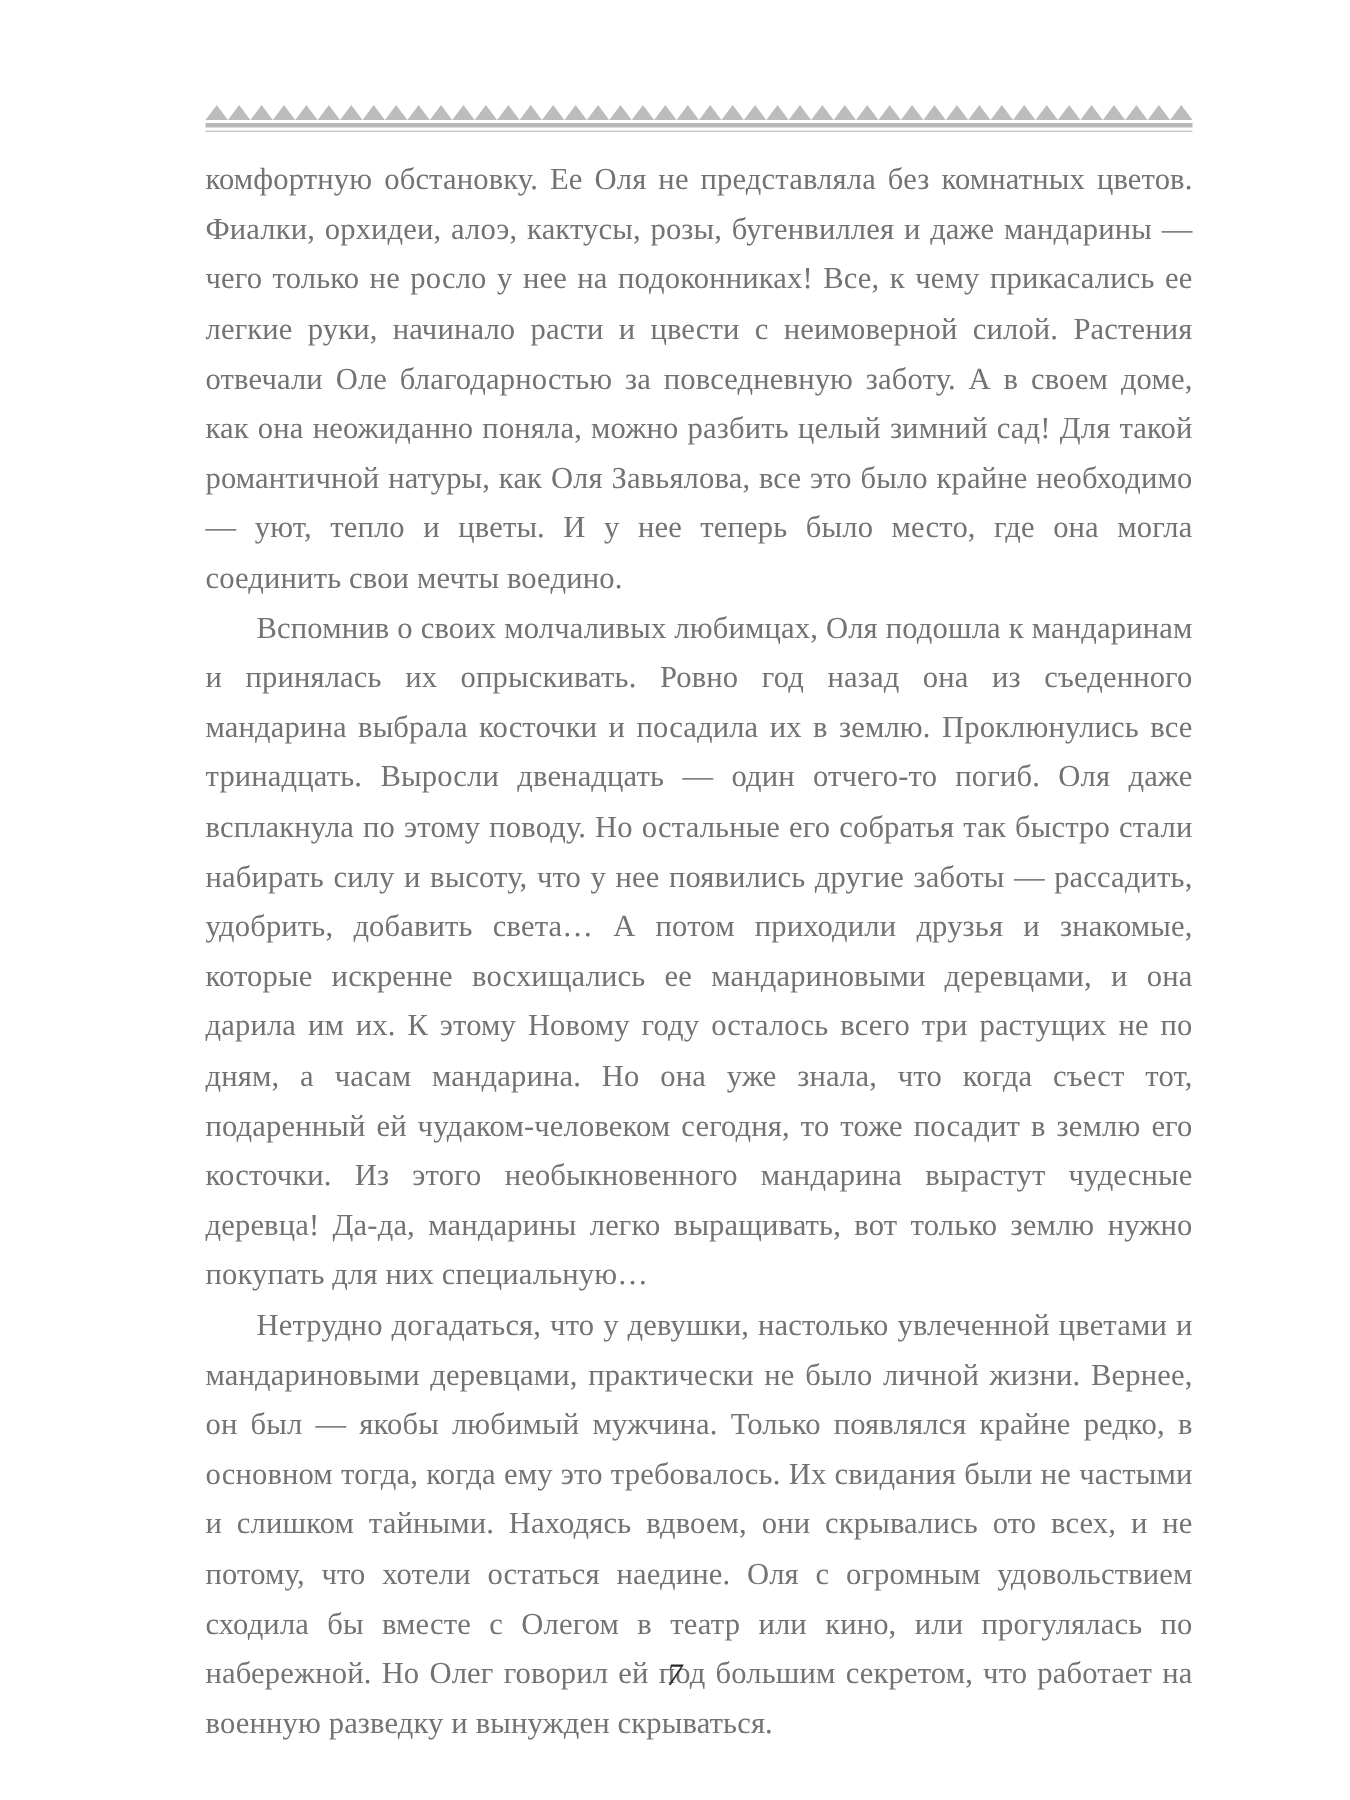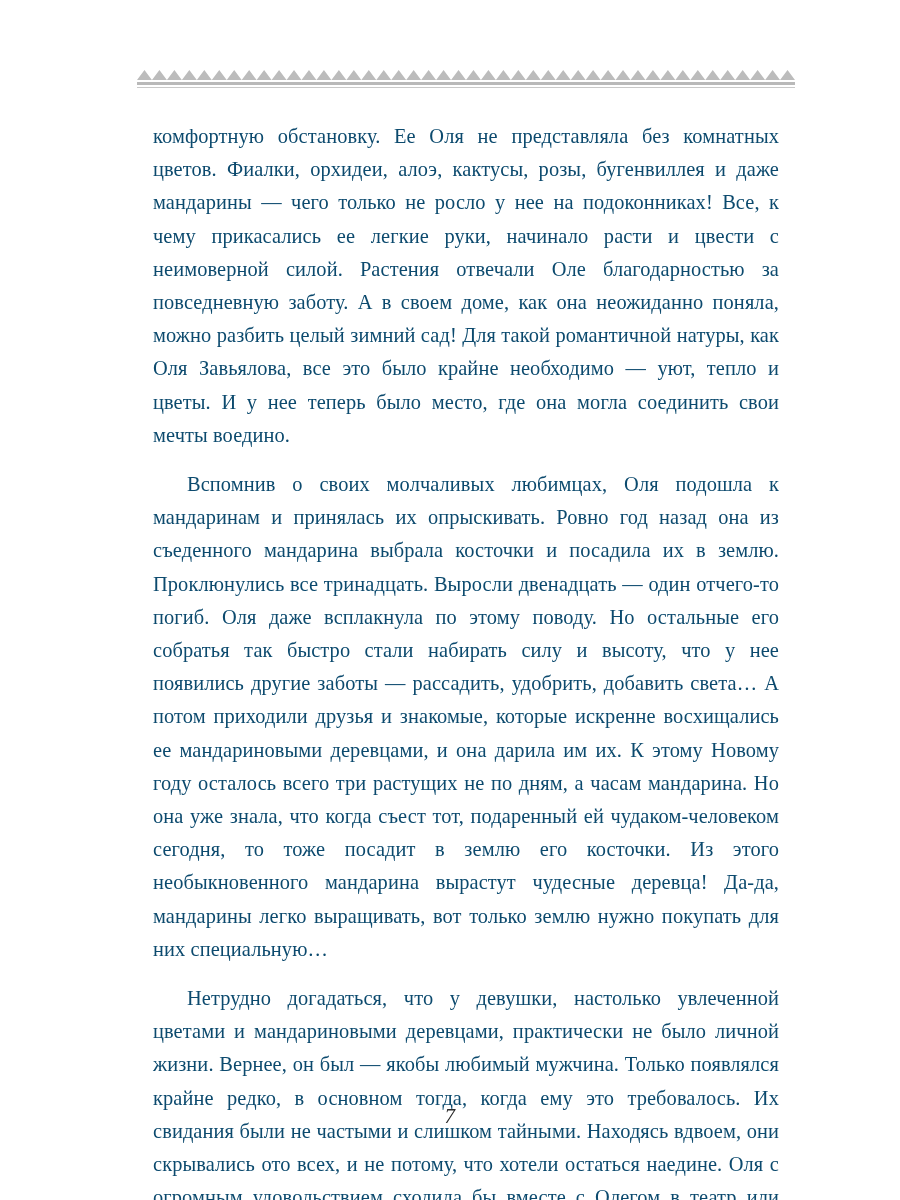--- a/index.html
+++ b/index.html
@@ -57,29 +57,29 @@
 
   
   .body-text {
     position: absolute;
     left: 137px;
     top: 104px;
     width: 658px;
   }
 
   .para {
-    margin: 16px;
+    margin: 0;
     text-align: justify;
     text-align-last: left;
     text-justify: inter-word;
     font-size: 20.4px;
     line-height: 33.2px;
     letter-spacing: 0.1px;
     hyphens: none;
-    color: #0c4a6e;
+    color: #737373;
   }
   .para + .para {
     text-indent: 34px;
   }
   .para.first {
     text-indent: 0;
   }
 
   
   .folio {

